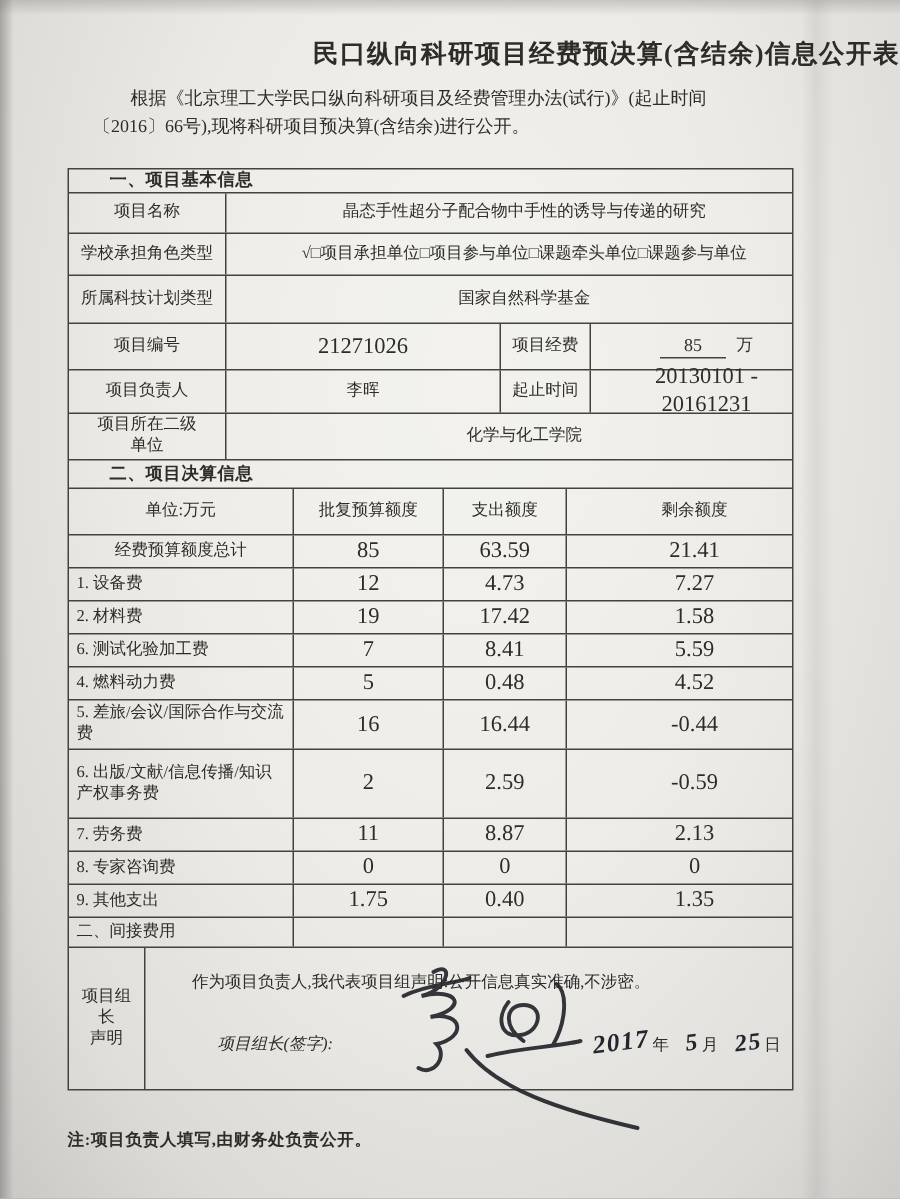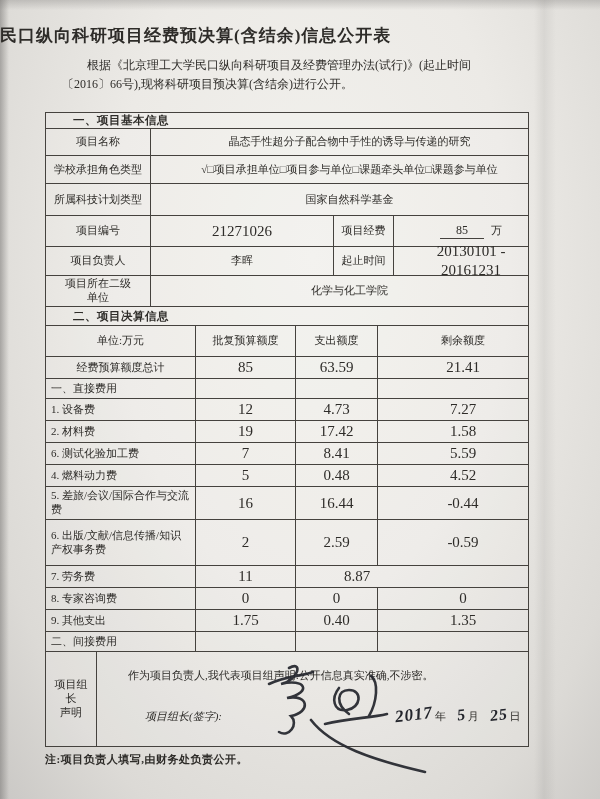--- a/index.html
+++ b/index.html
@@ -10,21 +10,21 @@
   }
   .paper{
     position:absolute;inset:0;
     background:
       linear-gradient(90deg, rgba(120,118,116,.55) 0px, rgba(120,118,116,0) 9px),
       linear-gradient(180deg, rgba(130,128,126,.35) 0px, rgba(130,128,126,0) 10px),
       linear-gradient(90deg, rgba(0,0,0,0) 534px, rgba(0,0,0,.06) 544px, rgba(0,0,0,0) 556px),
       radial-gradient(ellipse at 52% 32%, #f2f1ed 0%, #eceae6 45%, #dcdad6 80%, #cac8c5 100%);
   }
   .title{
-    position:absolute;top:24px;left:0;width:100%;text-align:left;
+    position:absolute;top:24px;left:0;width:100%;text-align:right;
     font-size:17px;font-weight:bold;letter-spacing:1px;
   }
   .intro{
     position:absolute;top:56px;left:62px;width:482px;
     font-size:12px;line-height:1.55;
   }
   .intro .ind{display:inline-block;padding-left:25px;}
 
   .tbl{position:absolute;left:45px;top:112px;width:482px;border:1px solid #45423e;background:rgba(255,255,255,.12);}
   .row{display:flex;border-bottom:1px solid #45423e;box-sizing:border-box;}
@@ -123,26 +123,20 @@
       <div class="cell grow">剩余额度</div>
     </div>
 
     <div class="row" style="height:22px">
       <div class="cell" style="width:150px">经费预算额度总计</div>
       <div class="cell num" style="width:100px">85</div>
       <div class="cell num" style="width:82px">63.59</div>
       <div class="cell grow num">21.41</div>
     </div>
 
-    <div class="row" style="height:20px">
-      <div class="cell leftal" style="width:150px">一、直接费用</div>
-      <div class="cell" style="width:100px"></div>
-      <div class="cell" style="width:82px"></div>
-      <div class="cell grow"></div>
-    </div>
 
     <div class="row" style="height:22px">
       <div class="cell leftal" style="width:150px">1. 设备费</div>
       <div class="cell num" style="width:100px">12</div>
       <div class="cell num" style="width:82px">4.73</div>
       <div class="cell grow num">7.27</div>
     </div>
     <div class="row" style="height:22px">
       <div class="cell leftal" style="width:150px">2. 材料费</div>
       <div class="cell num" style="width:100px">19</div>
@@ -170,20 +164,21 @@
     <div class="row" style="height:46px">
       <div class="cell leftal" style="width:150px">6. 出版/文献/信息传播/知识产权事务费</div>
       <div class="cell num" style="width:100px">2</div>
       <div class="cell num" style="width:82px">2.59</div>
       <div class="cell grow num">-0.59</div>
     </div>
     <div class="row" style="height:22px">
       <div class="cell leftal" style="width:150px">7. 劳务费</div>
       <div class="cell num" style="width:100px">11</div>
       <div class="cell num" style="width:82px">8.87</div>
+      <div class="cell grow num">2.13</div>
     </div>
     <div class="row" style="height:22px">
       <div class="cell leftal" style="width:150px">8. 专家咨询费</div>
       <div class="cell num" style="width:100px">0</div>
       <div class="cell num" style="width:82px">0</div>
       <div class="cell grow num">0</div>
     </div>
     <div class="row" style="height:22px">
       <div class="cell leftal" style="width:150px">9. 其他支出</div>
       <div class="cell num" style="width:100px">1.75</div>

